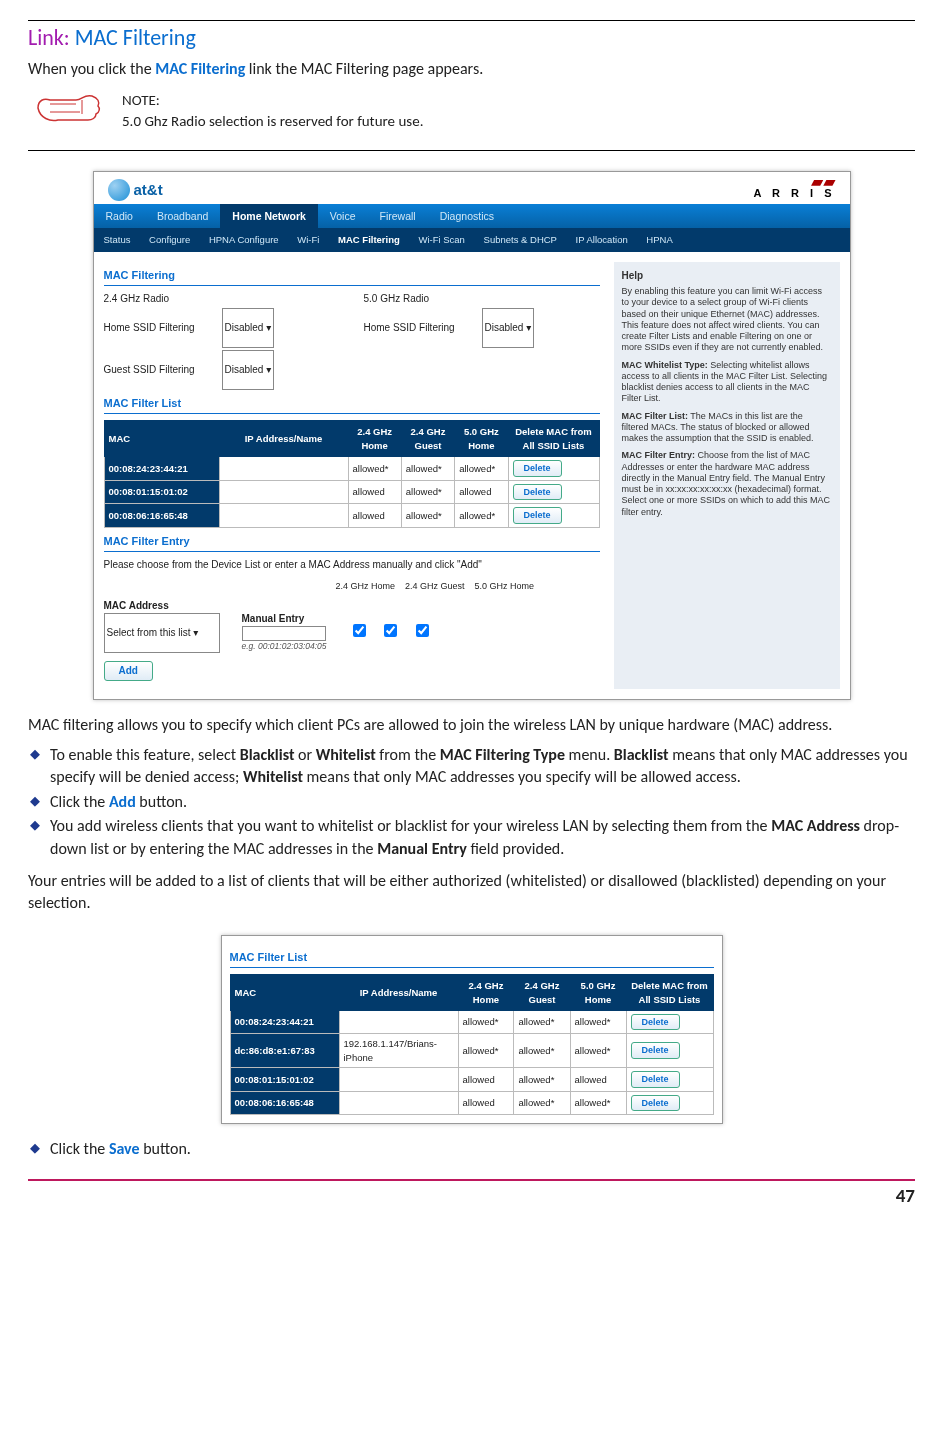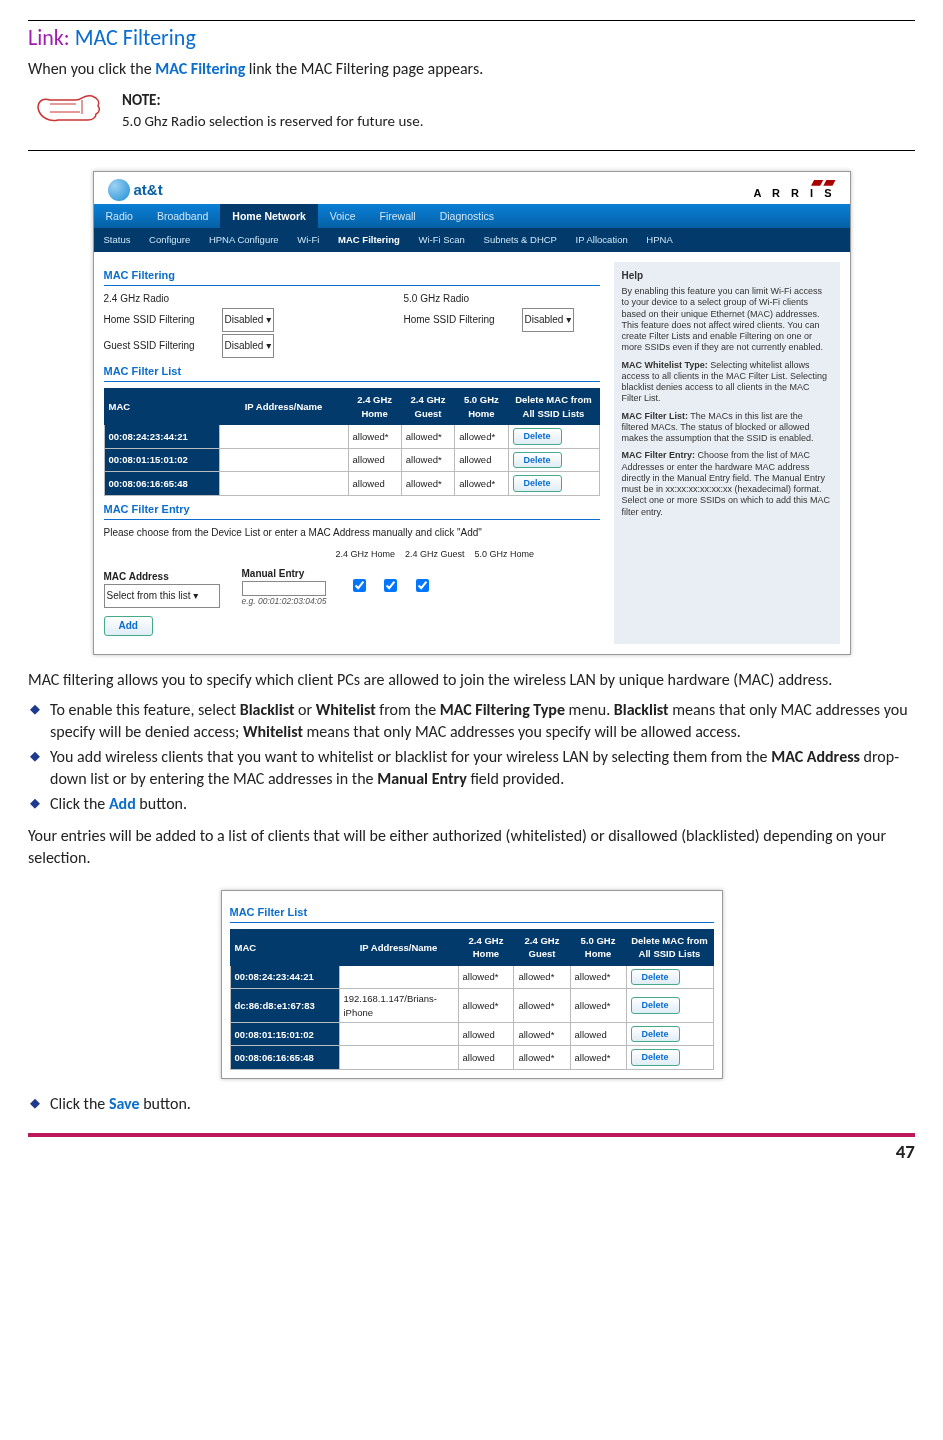--- a/index.html
+++ b/index.html
@@ -27,21 +27,21 @@
     gap: 18px;
     margin: 10px 0 4px 6px;
   }
   .note-hand {
     width: 70px;
     flex: 0 0 70px;
     display:flex;
     justify-content:center;
   }
   .note-text { flex: 1; font-size: 15px; }
-  .note-label { font-weight: 700; }
+  .note-label { font-weight: 400; }
   .thin-rule { border-top: 1px solid #000; margin: 18px 0; }
   .screenshot-wrap { text-align: center; margin: 20px 0 14px 0; }
   .screenshot-frame {
     display: inline-block;
     border: 1px solid #999;
     background: #fff;
     box-shadow: 0 0 4px rgba(0,0,0,0.25);
     text-align: left;
   }
   .ss-inner { width: 756px; font-family: Arial, sans-serif; font-size: 10px; }
@@ -72,24 +72,24 @@
     background: #023a6b;
     color: #cfe7f7;
     padding: 5px 10px;
     font-size: 9.5px;
   }
   .ss-subtabs span { margin-right: 16px; }
   .ss-subtabs span.active { color: #fff; font-weight:700;}
   .ss-body { display:flex; padding: 10px; gap: 14px;}
   .ss-main { flex: 1;}
   .ss-section { font-size:11px; color:#0b6ecf; font-weight:700; border-bottom:1px solid #0b6ecf; padding-bottom:2px; margin: 6px 0 6px 0;}
-  .ss-row { display:flex; gap:40px; font-size:10px; margin:2px 0;}
+  .ss-row { display:flex; font-size:10px; margin:2px 0;}
   .ss-row .col { display:flex; gap:8px; align-items:center;}
   .ss-row label { width: 110px;}
-  .ss-select { border:1px solid #888; font-size:10px; padding:4px 2px; background:#fff;}
+  .ss-select { border:1px solid #888; font-size:10px; padding:12px 2px; background:#fff;}
   .ss-btnrow { margin: 8px 0;}
   .ss-btn {
     display:inline-block; border:1px solid #4a8; border-radius:3px;
     background: linear-gradient(#fff,#e0ecf6); color:#0b6ecf; font-weight:700;
     font-size:10px; padding: 2px 14px; margin-right:6px;
   }
   .ss-btn.cancel { color:#0b6ecf; border-color:#5a98c9;}
   .ss-btn.del { padding: 1px 10px; font-size:9px;}
   table.ss-tbl { width: 100%; border-collapse: collapse; font-size:9.5px;}
   table.ss-tbl th {
@@ -110,21 +110,21 @@
   .ss-entry .col-l { width:120px;}
   .ss-entry input[type=text]{ width:80px; font-size:10px; border:1px solid #888; padding:1px;}
   .ss-entry .hint { font-style:italic; font-size:8.5px; color:#555;}
   .ss-entry input[type=checkbox]{ margin:0 8px;}
   ul.diamond { list-style: none; padding: 0 0 0 22px; margin: 4px 0 10px 0;}
   ul.diamond li { position: relative; margin: 2px 0; padding-left: 0px;}
   ul.diamond li::before {
     content: "◆"; color: #1e3a8f; position: absolute; left: -20px; top: 1px; font-size: 13px;
   }
   .second-shot { width: 500px;}
-  .page-footer { border-top: 4px solid #be185d; margin-top: 18px; text-align: right; padding-top: 2px;}
+  .page-footer { border-top: 2px solid #be185d; margin-top: 18px; text-align: right; padding-top: 2px;}
   .page-num { font-weight: 700; font-size: 19px;}
 </style>
 </head>
 <body>
 
 <div class="top-rule"></div>
 <h1 class="link-heading">
   <span class="prefix">Link:</span>
   <span>MAC Filtering</span>
 </h1>
@@ -286,24 +286,24 @@
   </div>
 </div>
 
 <p>MAC filtering allows you to specify which client PCs are allowed to join the wireless LAN by unique hardware (MAC) address.</p>
 
 <ul class="diamond">
   <li>
     <span>To enable this feature, select </span><b>Blacklist</b><span> or </span><b>Whitelist</b><span> from the </span><b>MAC Filtering Type</b><span> menu. </span><b>Blacklist</b><span> means that only MAC addresses you specify will be denied access; </span><b>Whitelist</b><span> means that only MAC addresses you specify will be allowed access.</span>
   </li>
   <li>
-    <span>You add wireless clients that you want to whitelist or blacklist for your wireless LAN by selecting them from the </span><b>MAC Address</b><span> drop-down list or by entering the MAC addresses in the </span><b>Manual Entry</b><span> field provided.</span>
+    <span>Click the </span><span class="ui-link">Add</span><span> button.</span>
   </li>
   <li>
-    <span>Click the </span><span class="ui-link">Add</span><span> button.</span>
+    <span>You add wireless clients that you want to whitelist or blacklist for your wireless LAN by selecting them from the </span><b>MAC Address</b><span> drop-down list or by entering the MAC addresses in the </span><b>Manual Entry</b><span> field provided.</span>
   </li>
 </ul>
 
 <p>Your entries will be added to a list of clients that will be either authorized (whitelisted) or disallowed (blacklisted) depending on your selection.</p>
 
 <div class="screenshot-wrap">
   <div class="screenshot-frame second-shot">
     <div style="padding:8px;" class="ss-inner">
       <div style="width:484px;">
       <div class="ss-section">MAC Filter List</div>

